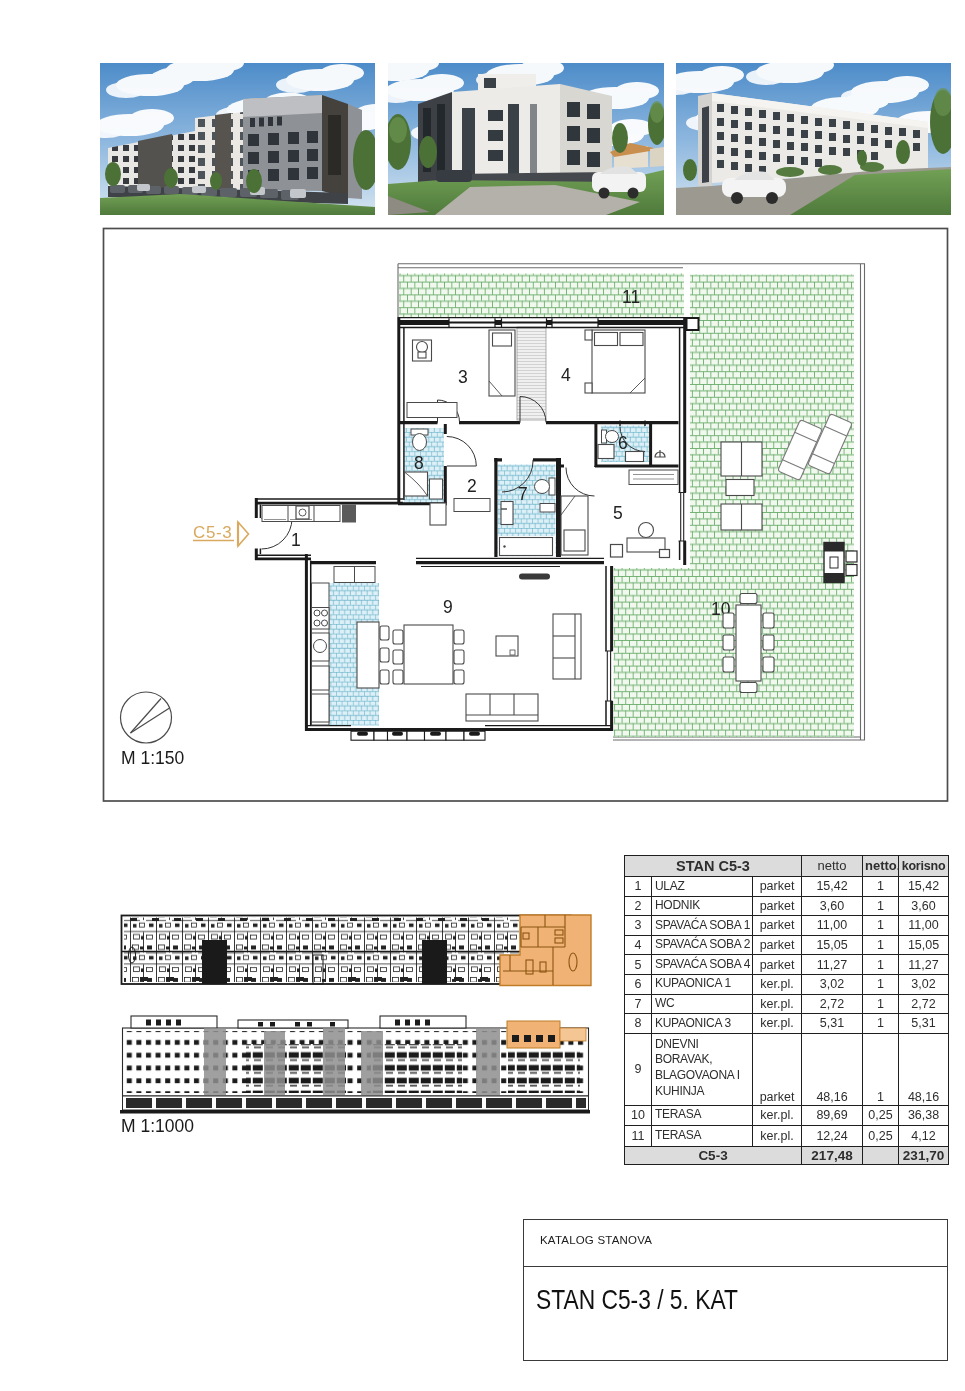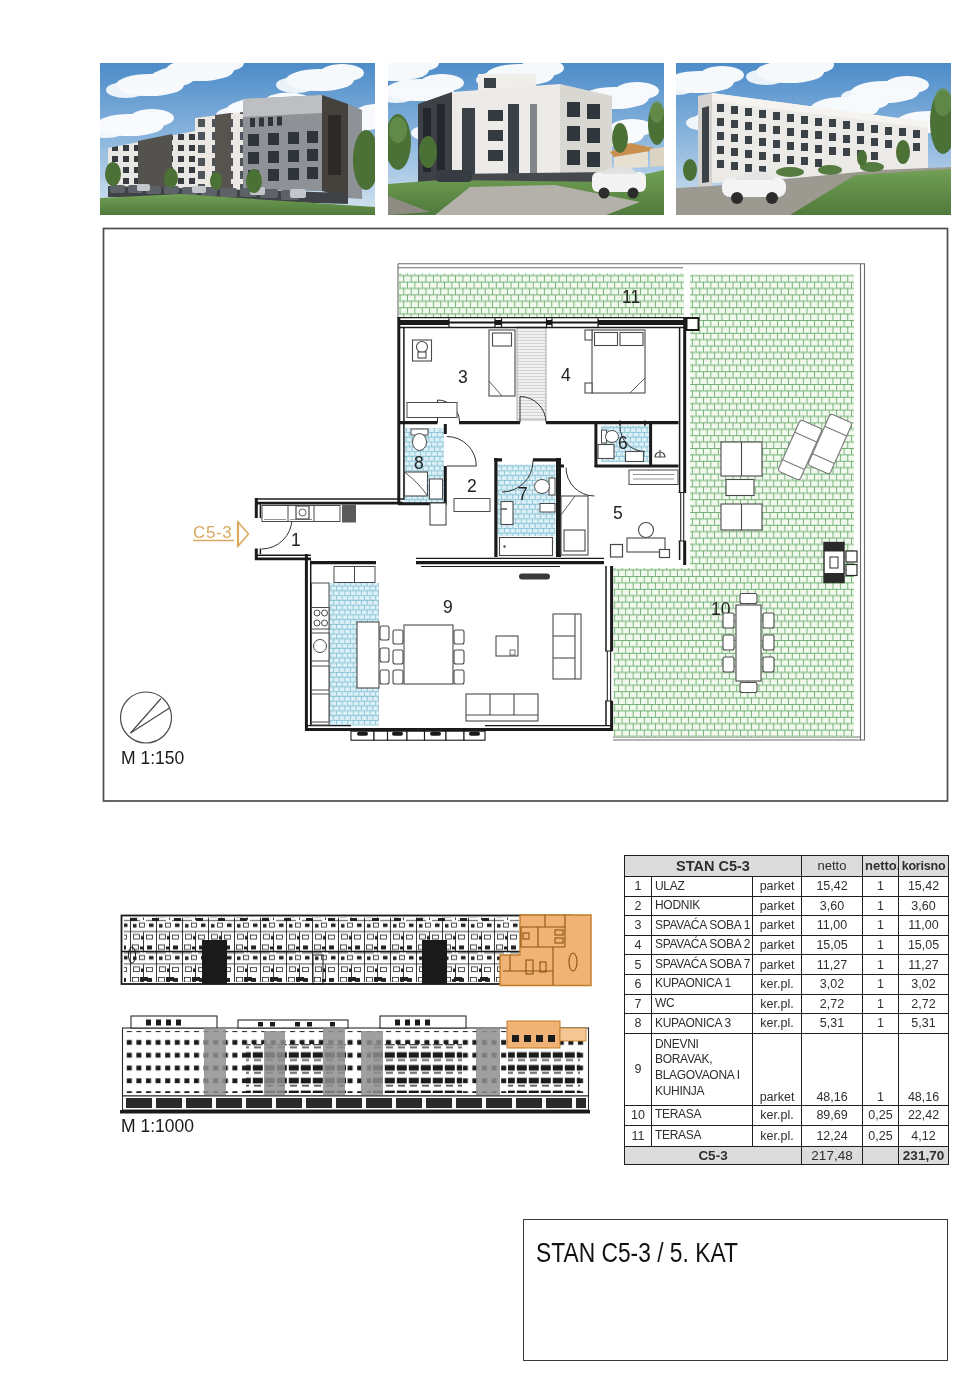--- a/index.html
+++ b/index.html
@@ -911,21 +911,21 @@
 <tr style="height:19.6px">
           <td class="c">4</td>
           <td class="l">SPAVAĆA SOBA 2</td>
           <td class="c">parket</td>
           <td class="c">15,05</td>
           <td class="c">1</td>
           <td class="c">15,05</td>
         </tr>
 <tr style="height:19.6px">
           <td class="c">5</td>
-          <td class="l">SPAVAĆA SOBA 7</td>
+          <td class="l">SPAVAĆA SOBA 4</td>
           <td class="c">parket</td>
           <td class="c">11,27</td>
           <td class="c">1</td>
           <td class="c">11,27</td>
         </tr>
 <tr style="height:19.6px">
           <td class="c">6</td>
           <td class="l">KUPAONICA 1</td>
           <td class="c">ker.pl.</td>
           <td class="c">3,02</td>
@@ -955,37 +955,38 @@
           <td class="c" style="vertical-align:bottom">48,16</td>
           <td class="c" style="vertical-align:bottom">1</td>
           <td class="c" style="vertical-align:bottom">48,16</td>
         </tr>
 <tr style="height:20px">
           <td class="c">10</td>
           <td class="l">TERASA</td>
           <td class="c">ker.pl.</td>
           <td class="c">89,69</td>
           <td class="c">0,25</td>
-          <td class="c">22,42</td>
+          <td class="c">36,38</td>
         </tr>
 <tr style="height:21px">
           <td class="c">11</td>
           <td class="l">TERASA</td>
           <td class="c">ker.pl.</td>
           <td class="c">12,24</td>
           <td class="c">0,25</td>
           <td class="c">4,12</td>
         </tr>
 <tr style="height:18px">
           <td colspan="3" class="gr c" style="font-weight:bold;font-size:13.5px">C5-3</td>
-          <td class="gr c" style="font-weight:normal;font-size:13.5px">217,48</td>
+          <td class="gr c" style="font-weight:bold;font-size:13.5px">217,48</td>
           <td class="gr"></td>
           <td class="gr c" style="font-weight:bold;font-size:13.5px">231,70</td>
         </tr>
 </tbody>
     </table>
 </div>
 
 <div class="abs" id="titleblock" style="left:523px;top:1219px;width:423px;height:140px;border:1.5px solid #3a3a3a;">
 
+<div style="height:46.5px;border-bottom:1.4px solid #3a3a3a;font-size:11.5px;color:#1c1c1c;padding:14px 0 0 16px;box-sizing:border-box;letter-spacing:0.2px;">KATALOG STANOVA</div>
 
 <div style="font-size:28.5px;color:#111;padding:16px 0 0 15px;letter-spacing:0px;transform:scaleX(0.8);transform-origin:0 0;white-space:nowrap;">STAN C5-3 / 5. KAT</div>
 </div>
 
 </body></html>

